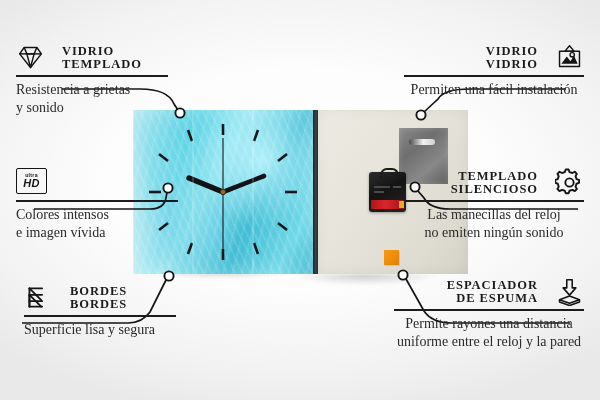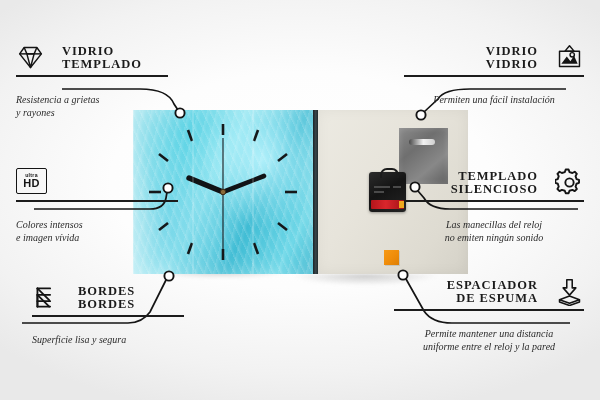--- a/index.html
+++ b/index.html
@@ -91,34 +91,34 @@
   .co-head.right{justify-content:flex-end;}
   .titles{line-height:1.04;}
   .t-line{
     font-size:12.5px;letter-spacing:.95px;color:#1b1b1b;
     font-weight:700;white-space:nowrap;
   }
   .callout.left .t-line{text-align:left;}
   .callout.right .t-line{text-align:right;}
   .rule{height:1.6px;background:#1c1c1c;margin-top:3px;}
   .desc{
-    margin-top:16px;font-size:10px;color:#2a2a2a;line-height:1.33;white-space:nowrap;font-style:italic;
+    margin-top:4px;font-size:14px;color:#2a2a2a;line-height:1.33;white-space:nowrap;
   }
   .callout.right .desc{text-align:center;}
   .ico{width:29px;height:29px;flex:0 0 29px;}
   .ico svg{display:block;width:29px;height:29px;}
   .hdbox{
     width:29px;height:24px;border:1.7px solid #141414;border-radius:2px;
     display:flex;flex-direction:column;align-items:center;justify-content:center;
     line-height:1;
   }
   .hd-ultra{font-size:5.2px;letter-spacing:.3px;font-weight:700;color:#141414;
             font-family:"Liberation Sans",sans-serif;}
   .hd-main{font-size:11px;font-weight:700;color:#141414;
-           font-family:"Liberation Sans",sans-serif;letter-spacing:.2px;}
+           font-family:"Liberation Sans",sans-serif;letter-spacing:.2px;font-style:italic;}
 
   #leaders{position:absolute;left:0;top:0;width:600px;height:400px;pointer-events:none;}
 </style>
 </head>
 <body>
 
 <div id="stage">
 
   <div class="product">
     <div class="front-shadow"></div>
@@ -198,41 +198,41 @@
         </svg>
       </span>
       <span class="titles">
         <div class="t-line">VIDRIO</div>
         <div class="t-line">TEMPLADO</div>
       </span>
     </div>
     <div class="rule" style="width:152px;"></div>
     <div class="desc">
       <div>Resistencia a grietas</div>
-      <div>y rayones</div>
+      <div>y sonido</div>
     </div>
   </div>
 
   <div class="callout left" style="left:16px;top:168px;width:180px;">
     <div class="co-head">
       <span class="ico">
         <span class="hdbox">
           <span class="hd-ultra">ultra</span>
           <span class="hd-main">HD</span>
         </span>
       </span>
     </div>
     <div class="rule" style="width:162px;"></div>
     <div class="desc">
       <div>Colores intensos</div>
       <div>e imagen vívida</div>
     </div>
   </div>
 
-  <div class="callout left" style="left:32px;top:283px;width:160px;">
+  <div class="callout left" style="left:24px;top:283px;width:160px;">
     <div class="co-head">
       <span class="ico">
         <svg viewBox="0 0 32 32">
           <g stroke="#141414" stroke-width="2" stroke-linecap="round">
             <line x1="6" y1="6" x2="20" y2="6"></line>
             <line x1="6" y1="6" x2="6" y2="19"></line>
             <line x1="6" y1="13" x2="20" y2="13"></line>
             <line x1="6" y1="13" x2="6" y2="26"></line>
             <line x1="6" y1="20" x2="20" y2="20"></line>
             <line x1="6" y1="20" x2="6" y2="26"></line>
@@ -311,18 +311,18 @@
           <g fill="none" stroke="#141414" stroke-width="1.7" stroke-linejoin="round">
             <path d="M13 3 h6 v9 h4 l-7 8 -7 -8 h4 z"></path>
             <path d="M16 21 L5 25 L16 29 L27 25 Z"></path>
             <path d="M5 25 v2.5 L16 31.5 L27 27.5 V25"></path>
           </g>
         </svg>
       </span>
     </div>
     <div class="rule" style="width:190px;"></div>
     <div class="desc">
-      <div>Permite mantener una distancia</div>
+      <div>Permite rayones una distancia</div>
       <div>uniforme entre el reloj y la pared</div>
     </div>
   </div>
 
 </div>
 
 </body></html>

